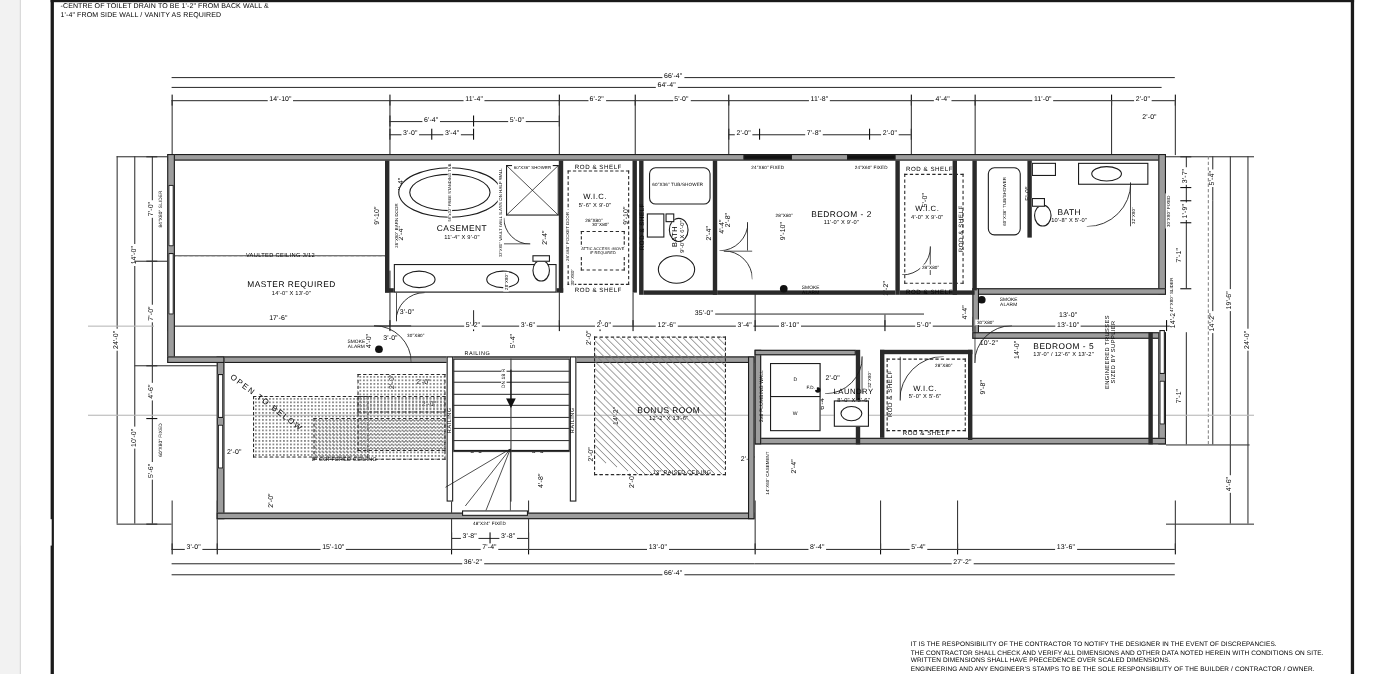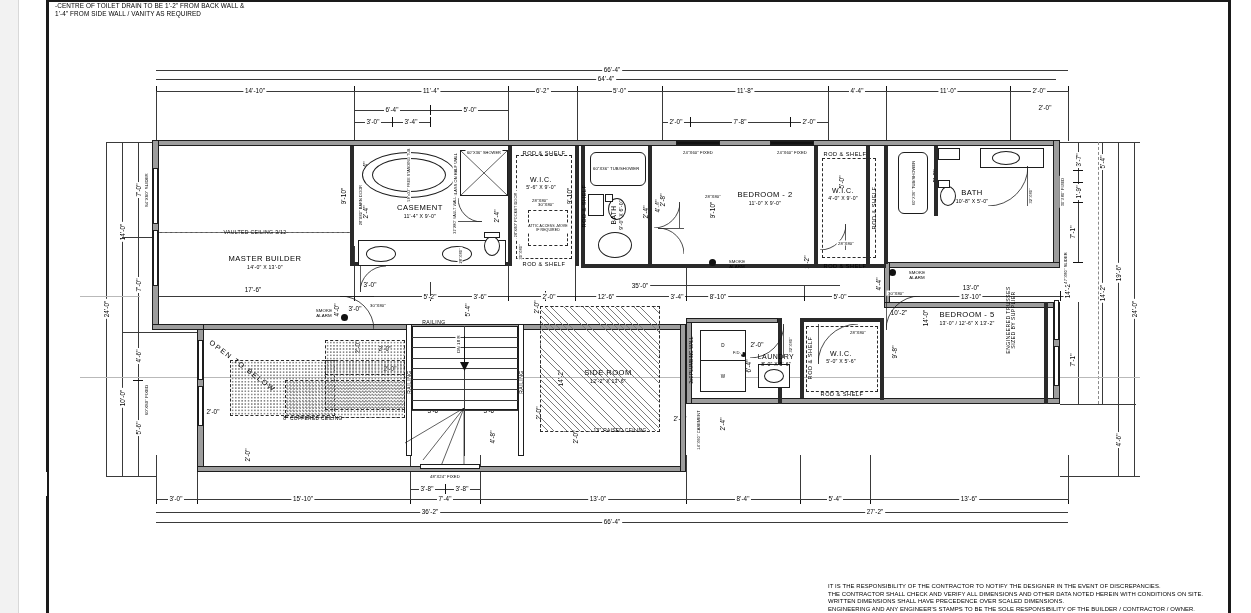--- a/index.html
+++ b/index.html
@@ -459,21 +459,21 @@
       <div class="abs dim" style="left: 846px; top: 243px; font-size: 4.2px;">28"X80"</div>
       <div class="abs dim" style="left: 858px; top: 332px; font-size: 4.2px;">28"X80"</div>
       <div class="abs dim" style="left: 896px; top: 293px; font-size: 4.2px;">30"X80"</div>
       <div class="abs dimv" style="left: 360px; top: 205px; font-size: 3.9px;">28"X80" BARN DOOR</div>
       <div class="abs dimv" style="left: 790px; top: 345px; font-size: 4px;">32"X80"</div>
       <div class="abs dimv" style="left: 460px; top: 256px; font-size: 4px;">28"X80"</div>
       <div class="abs dimv" style="left: 520px; top: 252px; font-size: 4px;">30"X80"</div>
     </div>
 
   <div class="abs rname" style="left:265px;top:262px;">
-    <b>MASTER BUILDER</b>
+    <b>MASTER REQUIRED</b>
     <span class="rsize">14'-0" X 13'-0"</span>
   </div>
   <div class="abs rname" style="left:420px;top:211px;">
     <b>CASEMENT</b>
     <span class="rsize">11'-4" X 9'-0"</span>
   </div>
   <div class="abs rname" style="left:541px;top:183px;font-size:7px;">
     <b>W.I.C.</b>
     <span class="rsize">5'-6" X 9'-0"</span>
   </div>
@@ -488,21 +488,21 @@
   </div>
   <div class="abs rname" style="left:843px;top:194px;font-size:7px;">
     <b>W.I.C.</b>
     <span class="rsize">4'-0" X 9'-0"</span>
   </div>
   <div class="abs rname" style="left:972px;top:196px;">
     <b>BATH</b>
     <span class="rsize">10'-8" X 5'-0"</span>
   </div>
   <div class="abs rname" style="left:608px;top:376px;">
-    <b>SIDE ROOM</b>
+    <b>BONUS ROOM</b>
     <span class="rsize">12'-2" X 13'-6"</span>
   </div>
   <div class="abs rname" style="left:776px;top:360px;font-size:7px;">
     <b>LAUNDRY</b>
     <span class="rsize">8'-0" X 5'-6"</span>
   </div>
   <div class="abs rname" style="left:841px;top:357px;font-size:7px;">
     <b>W.I.C.</b>
     <span class="rsize">5'-0" X 5'-6"</span>
   </div>

